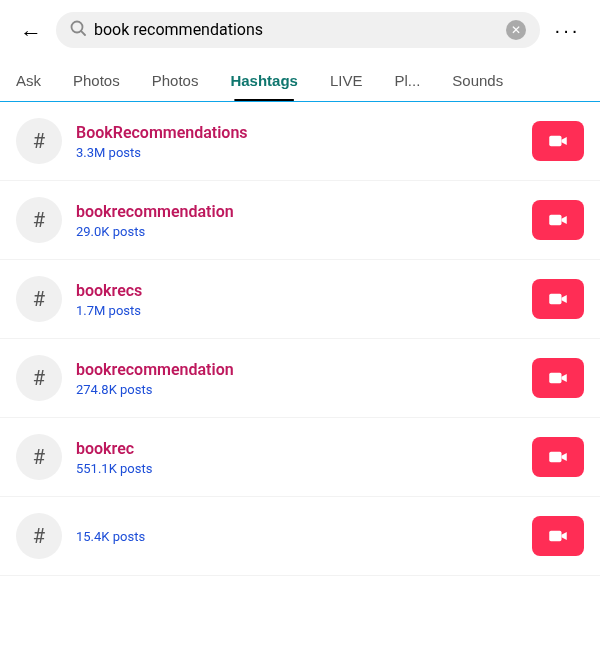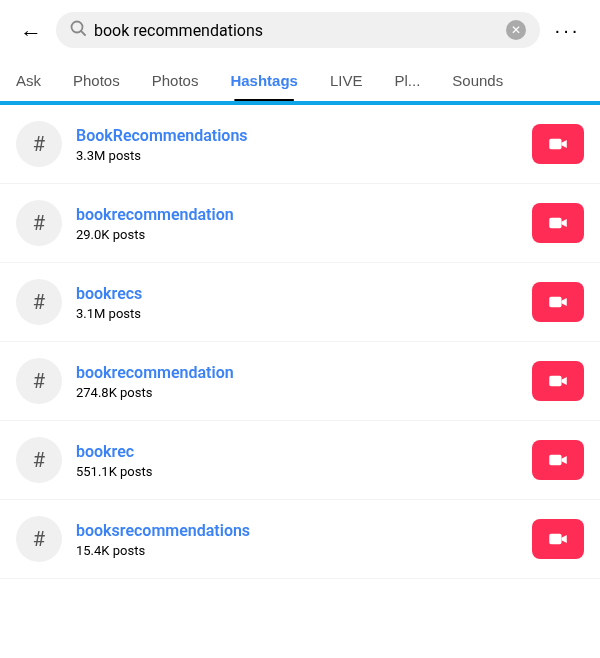--- a/index.html
+++ b/index.html
@@ -30,21 +30,21 @@
       font-size: 22px;
       color: #000;
       background: none;
       border: none;
       padding: 4px;
     }
 
     .search-bar {
       flex: 1;
       display: flex;
-      align-items: center;
+      align-items: flex-start;
       background: #f0f0f0;
       border-radius: 22px;
       padding: 8px 14px;
       gap: 8px;
     }
 
     .search-icon-wrap {
       color: #888;
       font-size: 16px;
     }
@@ -78,40 +78,40 @@
       background: none;
       border: none;
       cursor: pointer;
       letter-spacing: 2px;
       padding: 4px;
     }
 
     
     .tabs-container {
       display: flex;
-      border-bottom: 4px solid #0ea5e9;
+      border-bottom: 1px solid #0ea5e9;
       overflow-x: auto;
       scrollbar-width: none;
     }
     .tabs-container::-webkit-scrollbar { display: none; }
 
     .tab {
       padding: 12px 16px;
       font-size: 15px;
       color: #555;
       white-space: nowrap;
       cursor: pointer;
       position: relative;
       flex-shrink: 0;
       border: none;
       background: none;
     }
 
     .tab.active {
-      color: #3b82f6;
+      color: #0f766e;
       font-weight: 700;
     }
 
     .tab.active::after {
       content: '';
       position: absolute;
       bottom: 0;
       left: 50%;
       transform: translateX(-50%);
       width: 60%;
@@ -147,27 +147,27 @@
       font-weight: 400;
     }
 
     .item-info {
       flex: 1;
     }
 
     .item-title {
       font-size: 16px;
       font-weight: 600;
-      color: #3b82f6;
+      color: #be185d;
       margin-bottom: 3px;
     }
 
     .item-sub {
       font-size: 13px;
-      color: #000000;
+      color: #1d4ed8;
     }
 
     .video-btn {
       width: 52px;
       height: 40px;
       background: #ff2d55;
       border-radius: 8px;
       display: flex;
       align-items: center;
       justify-content: center;
@@ -242,21 +242,21 @@
         <svg class="cam-icon" viewBox="0 0 22 16" fill="none">
           <rect x="1" y="2" width="14" height="12" rx="2" fill="white"></rect>
           <path d="M15 6.5L21 3.5V12.5L15 9.5V6.5Z" fill="white"></path>
         </svg>
       </button>
     </div>
     <div class="list-item">
       <div class="hashtag-icon">#</div>
       <div class="item-info">
         <div class="item-title">bookrecs</div>
-        <div class="item-sub">3.1M posts</div>
+        <div class="item-sub">1.7M posts</div>
       </div>
       <button class="video-btn">
         <svg class="cam-icon" viewBox="0 0 22 16" fill="none">
           <rect x="1" y="2" width="14" height="12" rx="2" fill="white"></rect>
           <path d="M15 6.5L21 3.5V12.5L15 9.5V6.5Z" fill="white"></path>
         </svg>
       </button>
     </div>
     <div class="list-item">
       <div class="hashtag-icon">#</div>
@@ -280,21 +280,20 @@
       <button class="video-btn">
         <svg class="cam-icon" viewBox="0 0 22 16" fill="none">
           <rect x="1" y="2" width="14" height="12" rx="2" fill="white"></rect>
           <path d="M15 6.5L21 3.5V12.5L15 9.5V6.5Z" fill="white"></path>
         </svg>
       </button>
     </div>
     <div class="list-item">
       <div class="hashtag-icon">#</div>
       <div class="item-info">
-        <div class="item-title">booksrecommendations</div>
         <div class="item-sub">15.4K posts</div>
       </div>
       <button class="video-btn">
         <svg class="cam-icon" viewBox="0 0 22 16" fill="none">
           <rect x="1" y="2" width="14" height="12" rx="2" fill="white"></rect>
           <path d="M15 6.5L21 3.5V12.5L15 9.5V6.5Z" fill="white"></path>
         </svg>
       </button>
     </div>
   </div>

